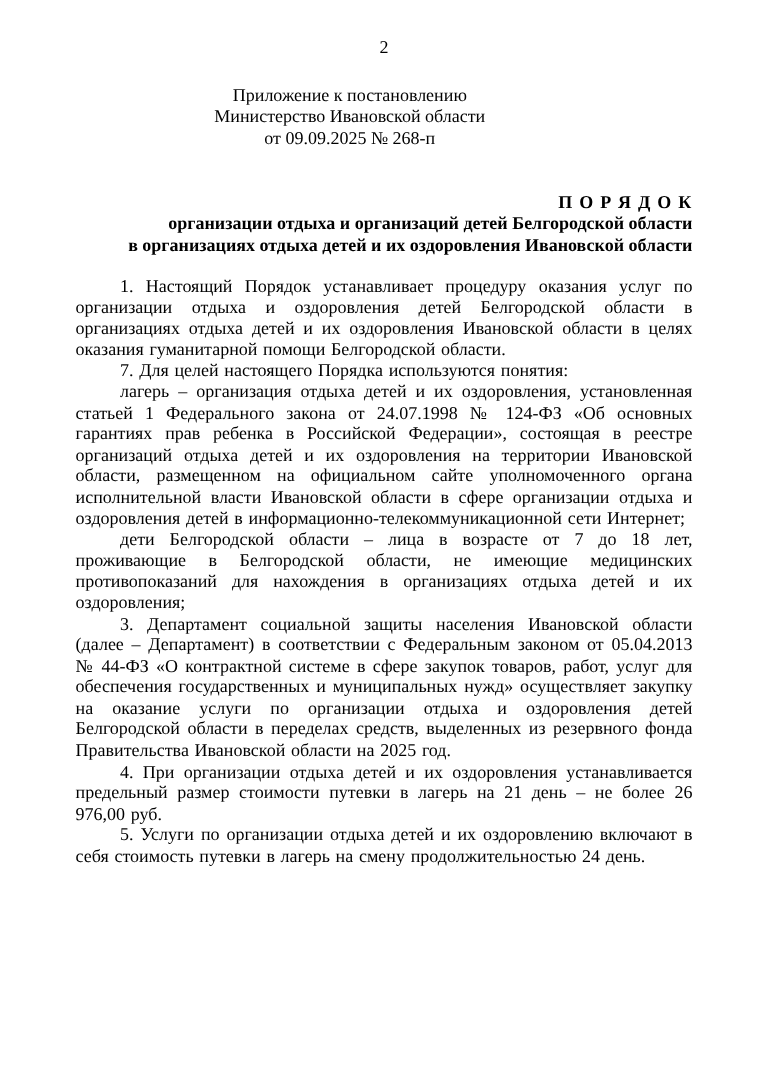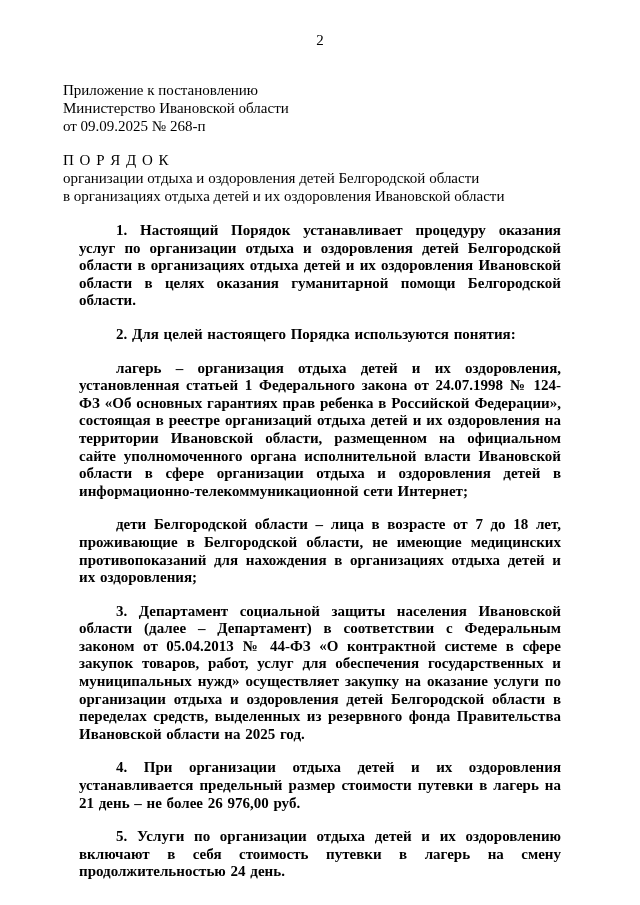--- a/index.html
+++ b/index.html
@@ -17,66 +17,65 @@
     width: 640px;
     height: 905px;
     padding: 31px 63px 0 63px;
     background: #ffffff;
   }
   .page-number {
     text-align: center;
     line-height: 18px;
   }
   .annex {
-    margin-top: 32px;
-    text-align: left;
+    margin-top: 22px;
+    text-align: center;
     padding-right: 57px;
     line-height: 18px;
   }
   .title-block {
-    margin-top: 16px;
-    text-align: left;
-    font-weight: normal;
+    margin-top: 35px;
+    text-align: right;
+    font-weight: bold;
     line-height: 18px;
   }
   .title-caption { letter-spacing: 1px; }
   .body-text {
     margin-top: 17px;
   }
   .para {
     text-align: justify;
     text-indent: 37px;
     line-height: 17.6px;
-    margin: 16px;
+    margin: 0;
     word-spacing: 1px;
-    font-weight: bold;
   }
 </style>
 </head>
 <body>
 
 <div class="page">
 
   <div class="page-number">2</div>
 
   <div class="annex">
     <div>Приложение к постановлению</div>
     <div>Министерство Ивановской области</div>
     <div>от 09.09.2025 № 268-п</div>
   </div>
 
   <div class="title-block">
     <div class="title-caption">П О Р Я Д О К</div>
-    <div>организации отдыха и оздоровления детей Белгородской области</div>
+    <div>организации отдыха и организаций детей Белгородской области</div>
     <div>в организациях отдыха детей и их оздоровления Ивановской области</div>
   </div>
 
   <div class="body-text">
     <p class="para">1. Настоящий Порядок устанавливает процедуру оказания услуг по организации отдыха и оздоровления детей Белгородской области в организациях отдыха детей и их оздоровления Ивановской области в целях оказания гуманитарной помощи Белгородской области.</p>
-    <p class="para">2. Для целей настоящего Порядка используются понятия:</p>
+    <p class="para">7. Для целей настоящего Порядка используются понятия:</p>
     <p class="para">лагерь – организация отдыха детей и их оздоровления, установленная статьей 1 Федерального закона от 24.07.1998 № 124-ФЗ «Об основных гарантиях прав ребенка в Российской Федерации», состоящая в реестре организаций отдыха детей и их оздоровления на территории Ивановской области, размещенном на официальном сайте уполномоченного органа исполнительной власти Ивановской области в сфере организации отдыха и оздоровления детей в информационно-телекоммуникационной сети Интернет;</p>
     <p class="para">дети Белгородской области – лица в возрасте от 7 до 18 лет, проживающие в Белгородской области, не имеющие медицинских противопоказаний для нахождения в организациях отдыха детей и их оздоровления;</p>
     <p class="para">3. Департамент социальной защиты населения Ивановской области (далее – Департамент) в соответствии с Федеральным законом от 05.04.2013 № 44-ФЗ «О контрактной системе в сфере закупок товаров, работ, услуг для обеспечения государственных и муниципальных нужд» осуществляет закупку на оказание услуги по организации отдыха и оздоровления детей Белгородской области в переделах средств, выделенных из резервного фонда Правительства Ивановской области на 2025 год.</p>
     <p class="para">4. При организации отдыха детей и их оздоровления устанавливается предельный размер стоимости путевки в лагерь на 21 день – не более 26 976,00 руб.</p>
     <p class="para">5. Услуги по организации отдыха детей и их оздоровлению включают в себя стоимость путевки в лагерь на смену продолжительностью 24 день.</p>
   </div>
 
 </div>
 
 </body></html>

